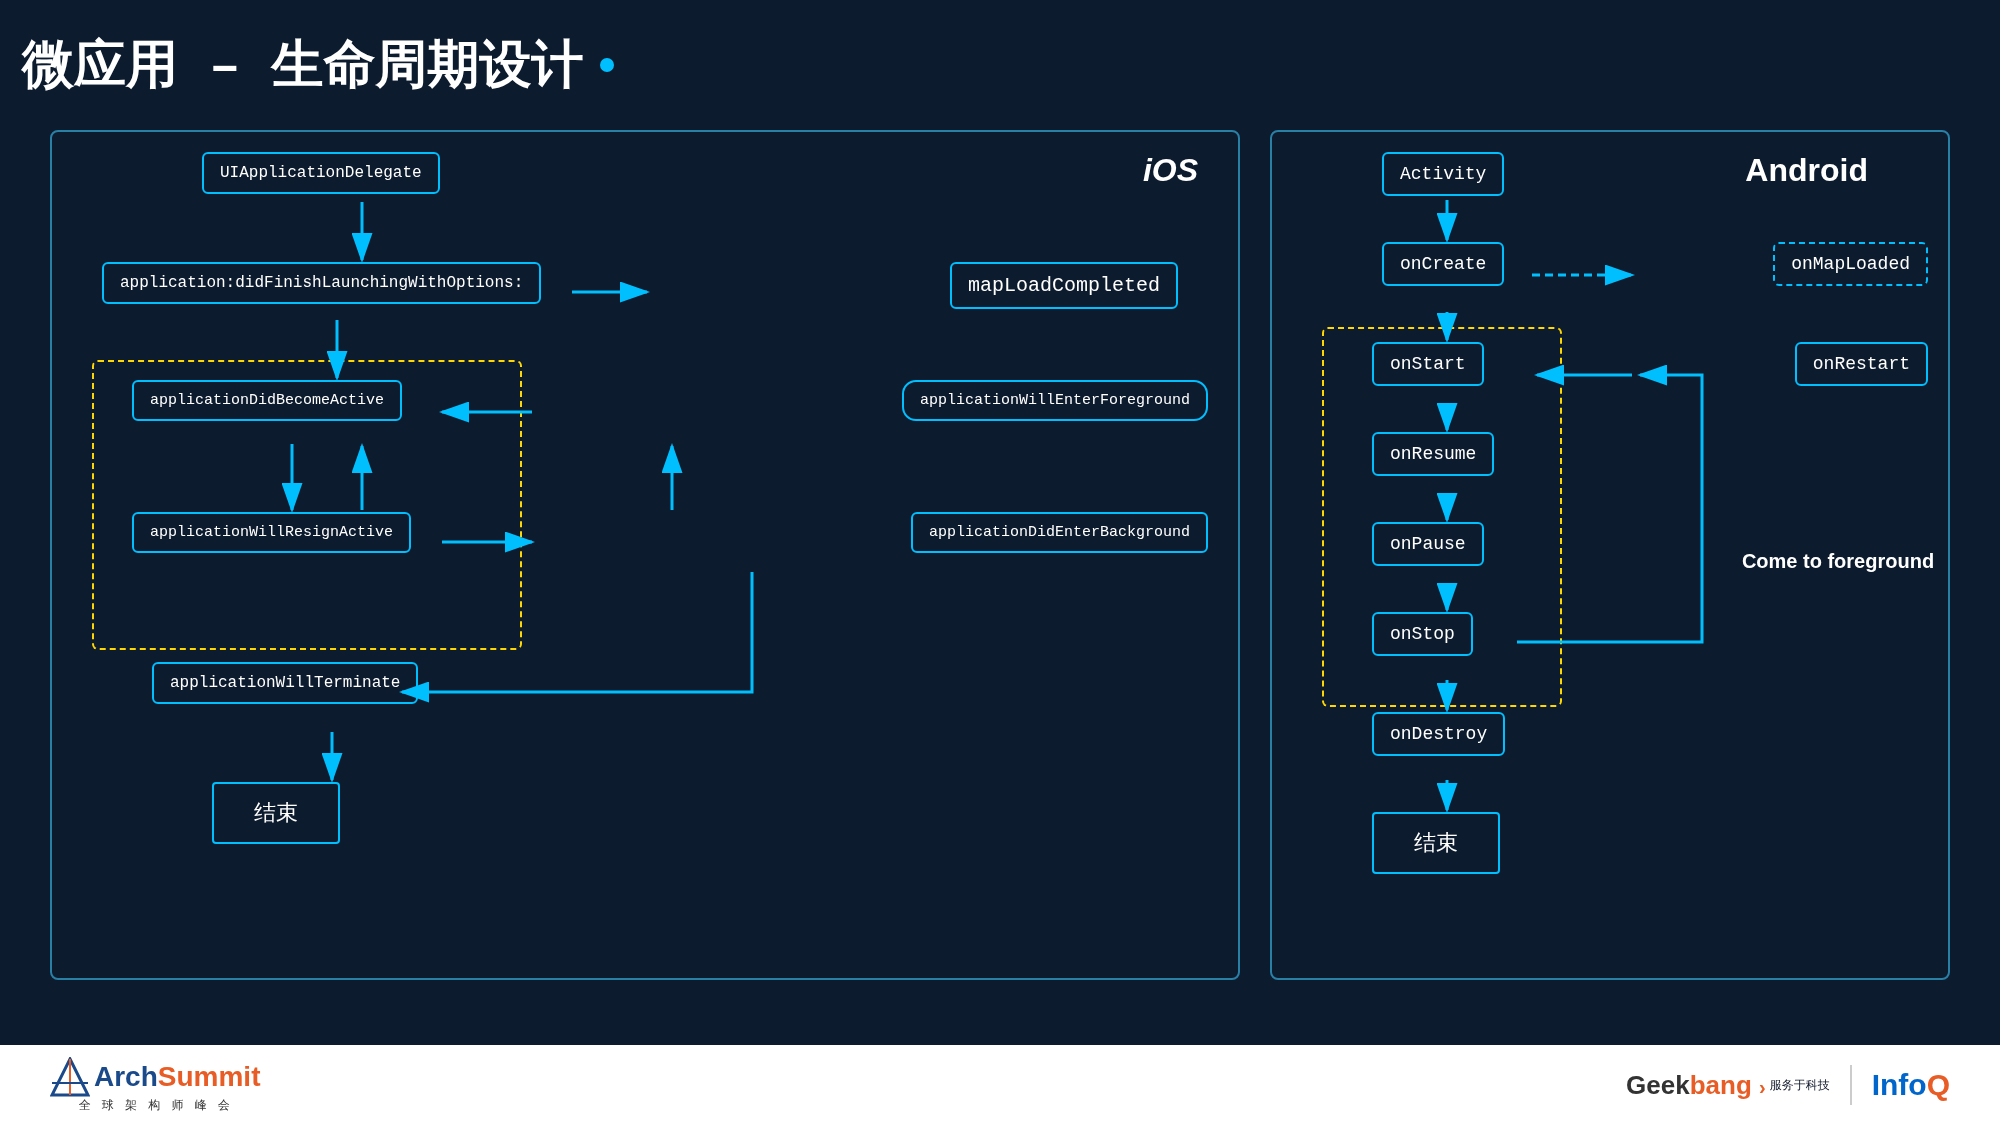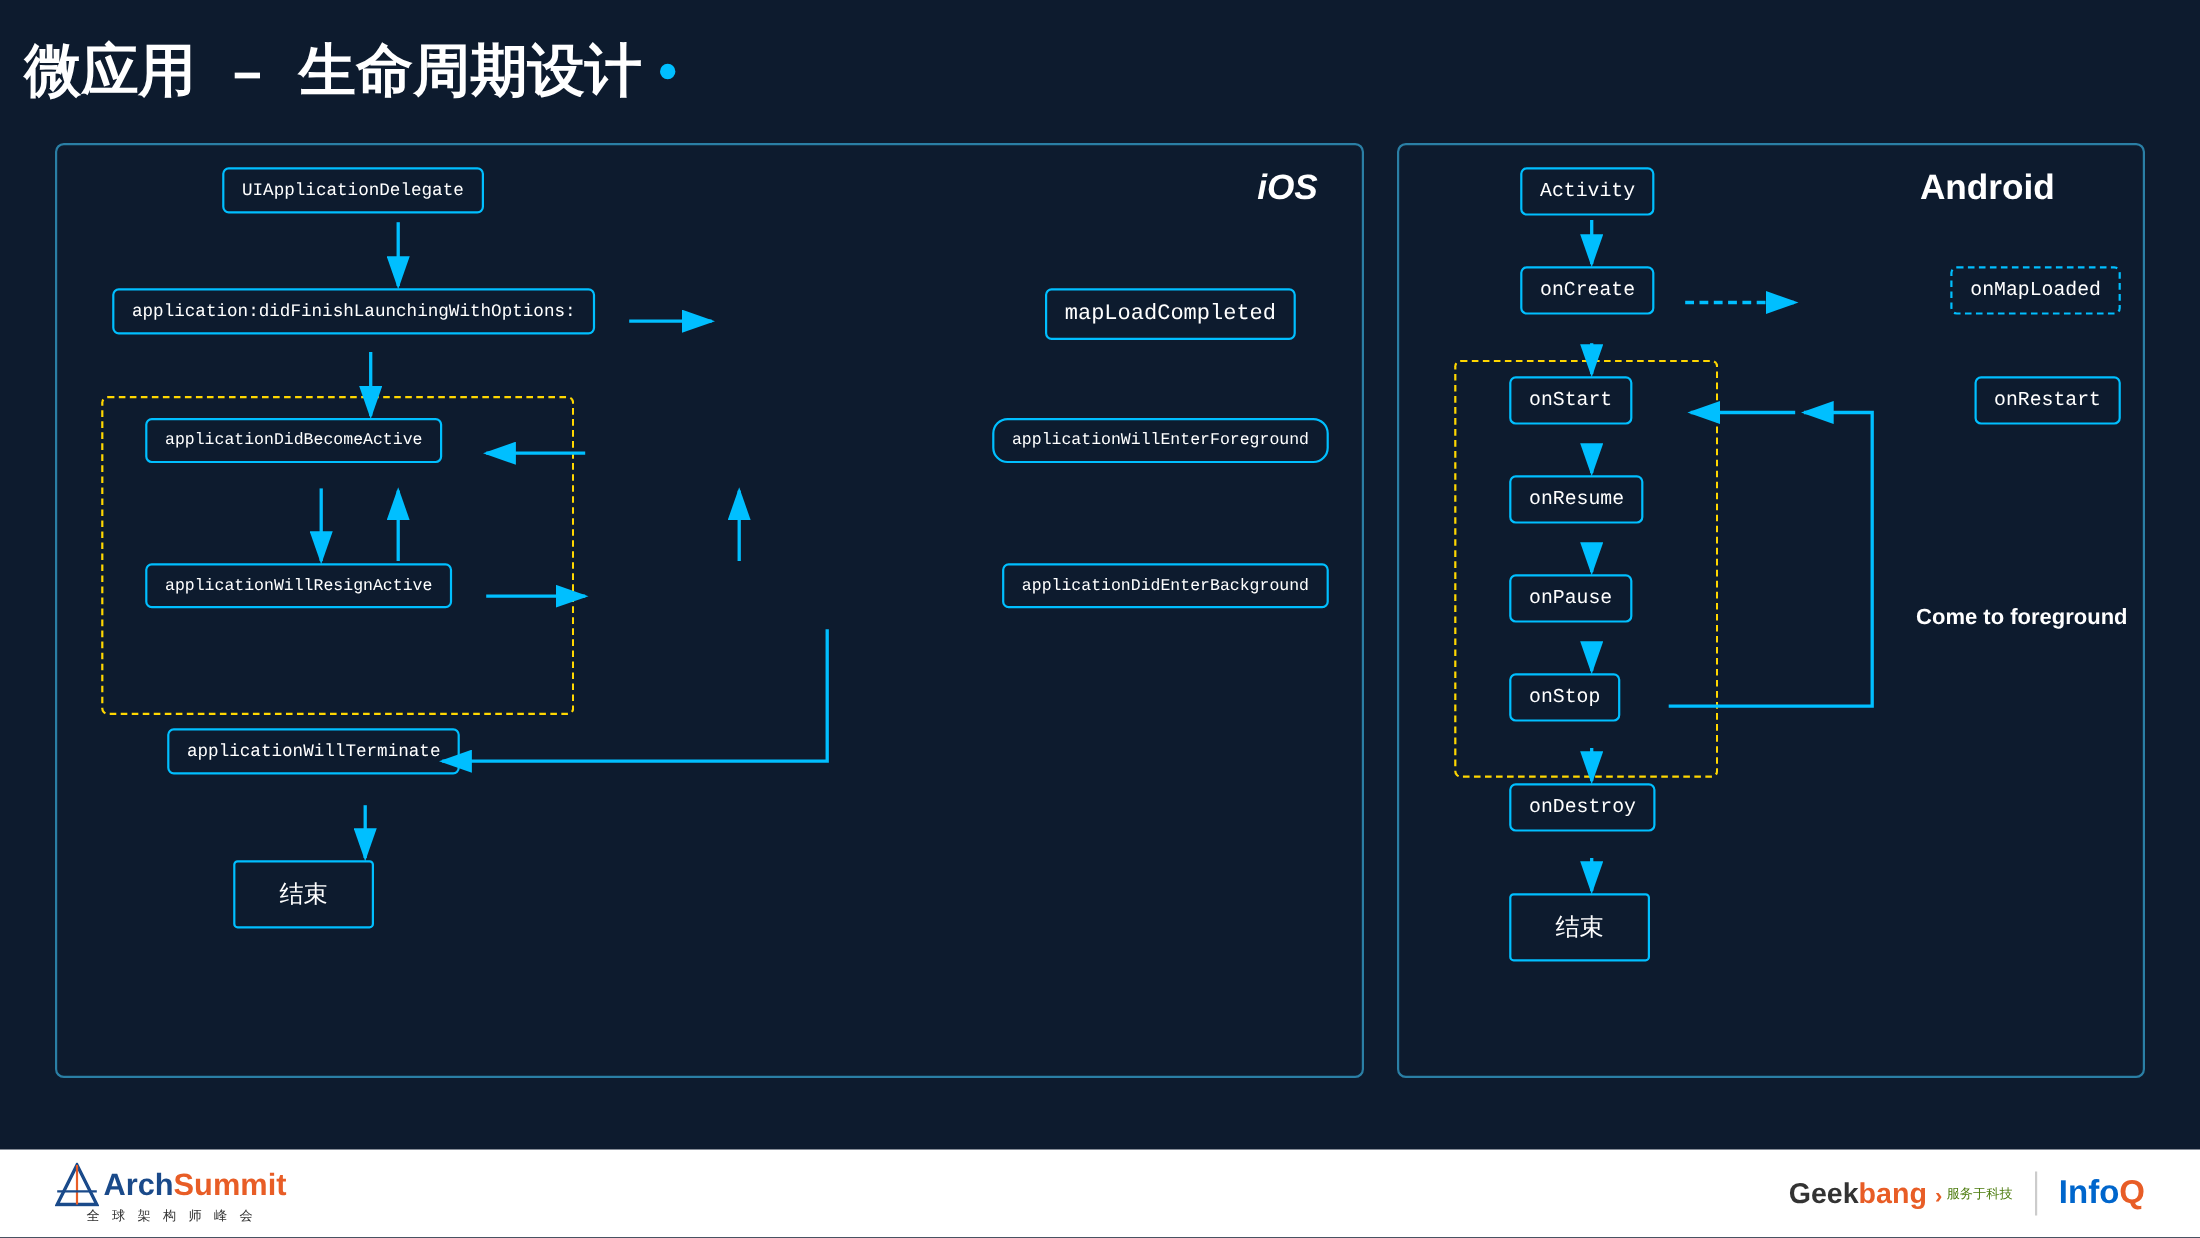--- a/index.html
+++ b/index.html
@@ -275,20 +275,20 @@
     </div>
     <div class="arch-subtitle">全 球 架 构 师 峰 会</div>
   </div>
 
   <div class="footer-logo-right">
     <div style="display:flex; align-items:center; gap:4px;">
       <span style="font-size:26px; font-weight:bold; color:#e85d26; font-family:Arial;">
         <span style="color:#333;">Geek</span><span style="color:#e85d26;">bang</span>
         <span style="font-size:20px; color:#e85d26;">›</span>
       </span>
-      <span style="font-size:12px; color:#4d7c0f; font-family:Arial;">服务于科技</span>
+      <span style="font-size:12px; color:#0f172a; font-family:Arial;">服务于科技</span>
     </div>
     <div style="width:2px; height:40px; background:#ccc;"></div>
     <div class="infoq">
       <span style="color:#0066cc;">Info</span><span style="color:#e85d26;">Q</span>
     </div>
   </div>
 </div>
 
 </body></html>

